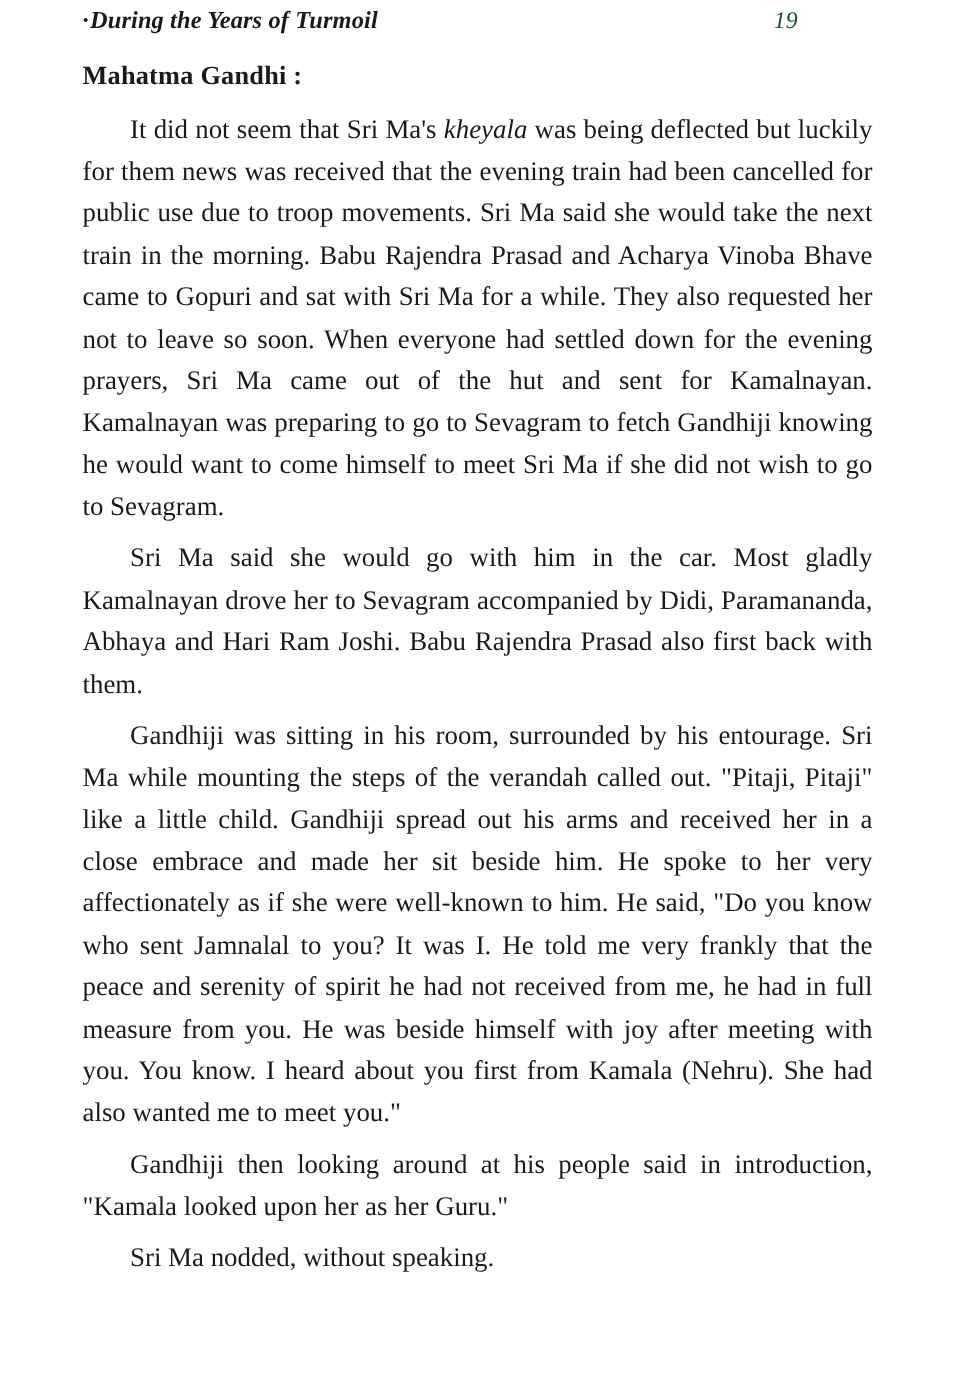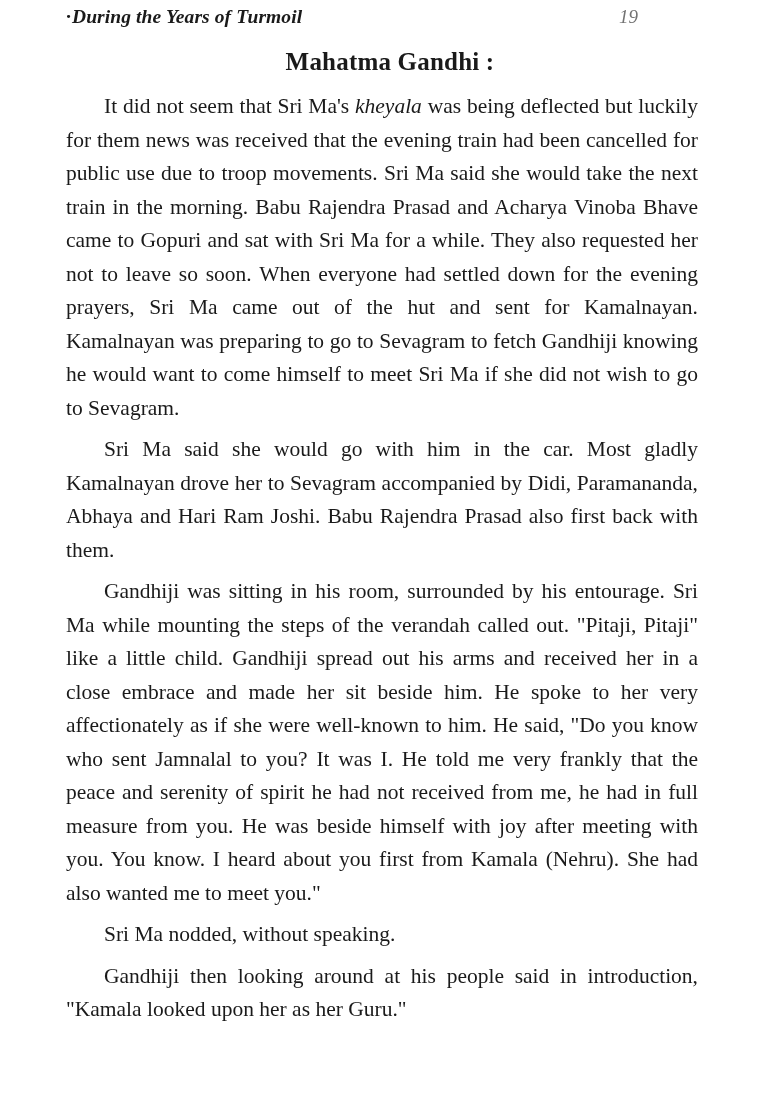--- a/index.html
+++ b/index.html
@@ -39,35 +39,34 @@
     color: #1a1a1a;
     white-space: nowrap;
   }
   .running-title::before {
     content: "·";
     margin-right: 1px;
   }
   .folio {
     font-style: italic;
     font-size: 19px;
-    color: #737373;
+    color: #14532d;
     padding-right: 8px;
   }
   .content {
     position: absolute;
     top: 48px;
     left: 66px;
     width: 648px;
   }
   .section-heading {
     font-weight: bold;
-    font-size: 25px;
+    font-size: 21px;
     margin: 0 0 14px 0;
     letter-spacing: 0.2px;
-    text-align: center;
   }
   p.body-par {
     margin: 0 16px 8px 0;
     font-size: 21.5px;
     line-height: 33.5px;
     text-align: justify;
     text-indent: 38px;
     hyphens: none;
   }
   p.body-par:last-child {
@@ -86,18 +85,18 @@
     <div class="running-title">During the Years of Turmoil</div>
     <div class="folio">19</div>
   </div>
 
   <div class="content">
     <h2 class="section-heading">Mahatma Gandhi :</h2>
     <div id="paragraph-list">
         <p class="body-par" id="par-1"><span>It did not seem that Sri Ma's </span><span class="ital">kheyala</span><span> was being deflected but luckily for them news was received that the evening train had been cancelled for public use due to troop movements. Sri Ma said she would take the next train in the morning. Babu Rajendra Prasad and Acharya Vinoba Bhave came to Gopuri and sat with Sri Ma for a while. They also requested her not to leave so soon. When everyone had settled down for the evening prayers, Sri Ma came out of the hut and sent for Kamalnayan. Kamalnayan was preparing to go to Sevagram to fetch Gandhiji knowing he would want to come himself to meet Sri Ma if she did not wish to go to Sevagram.</span></p>
         <p class="body-par" id="par-2"><span>Sri Ma said she would go with him in the car. Most gladly Kamalnayan drove her to Sevagram accompanied by Didi, Paramananda, Abhaya and Hari Ram Joshi. Babu Rajendra Prasad also first back with them.</span></p>
         <p class="body-par" id="par-3"><span>Gandhiji was sitting in his room, surrounded by his entourage. Sri Ma while mounting the steps of the verandah called out. "Pitaji, Pitaji" like a little child. Gandhiji spread out his arms and received her in a close embrace and made her sit beside him. He spoke to her very affectionately as if she were well-known to him. He said, "Do you know who sent Jamnalal to you? It was I. He told me very frankly that the peace and serenity of spirit he had not received from me, he had in full measure from you. He was beside himself with joy after meeting with you. You know. I heard about you first from Kamala (Nehru). She had also wanted me to meet you."</span></p>
+        <p class="body-par" id="par-5"><span>Gandhiji then looking around at his people said in introduction, "Kamala looked upon her as her Guru."</span></p>
         <p class="body-par" id="par-4"><span>Sri Ma nodded, without speaking.</span></p>
-        <p class="body-par" id="par-5"><span>Gandhiji then looking around at his people said in introduction, "Kamala looked upon her as her Guru."</span></p>
       </div>
   </div>
 
 </div>
 
 </body></html>

